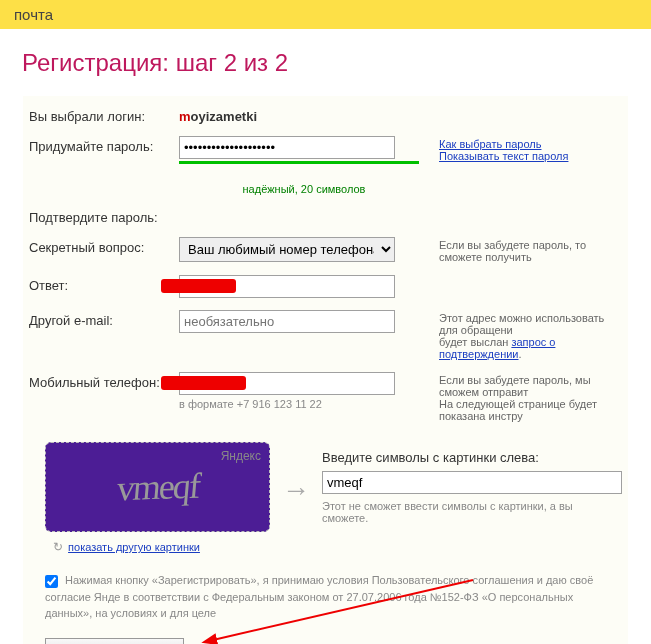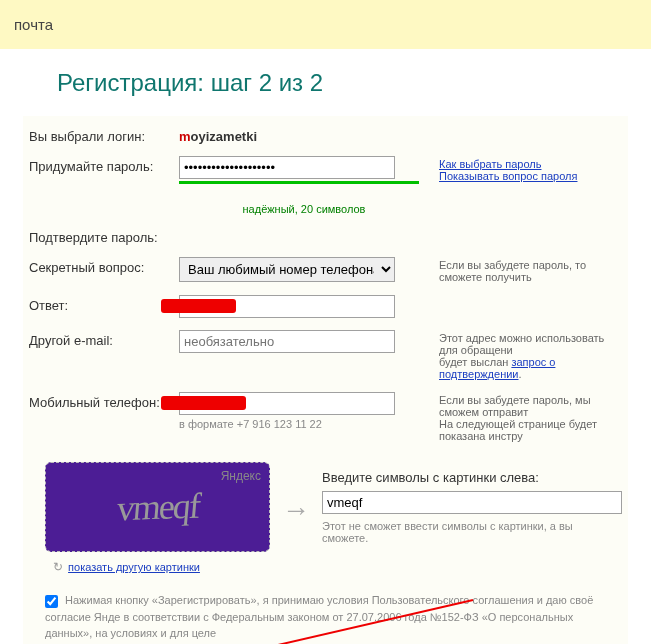--- a/index.html
+++ b/index.html
@@ -1,19 +1,19 @@
 <!DOCTYPE html>
 <html><head>
 <meta charset="utf-8">
 <style>
   * { box-sizing: border-box; margin: 0; padding: 0; }
   body { font-family: Arial, sans-serif; font-size: 13px; color: #333; background: #fff; width: 651px; }
-  .topbar { background: #fef9c3; padding: 16px 14px; color: #444; font-size: 15px; }
+  .topbar { background: #fde047; padding: 6px 14px; color: #444; font-size: 15px; }
   .content { padding: 20px 22px 10px 22px; }
-  h1 { font-size: 24px; font-weight: normal; margin-bottom: 18px; color: #0f766e; margin-left: 35px; }
+  h1 { font-size: 24px; font-weight: normal; margin-bottom: 18px; color: #be185d; }
   .form-area { background: #fdfdf6; border: 1px solid #fff; padding: 10px 0 14px 0; }
   .row { display: flex; align-items: flex-start; margin-bottom: 12px; padding: 0 6px; }
   .lbl { width: 150px; text-align: left; padding-right: 10px; padding-top: 3px; font-size: 13px; color: #333; }
   .field { width: 250px; }
   .side { flex: 1; font-size: 11px; color: #666; padding-left: 10px; padding-top: 2px; }
   .side a, .link { color: #1a3dc1; text-decoration: underline; cursor: pointer; text-align: center; }
   .login-value { color: #333; font-size: 13px; padding-top: 3px; }
   .login-value .first-char { color: #c00; }
   .hint { font-size: 11px; color: #008000; margin-top: 19px; text-align: center; }
   .hint-gray { font-size: 11px; color: #888; margin-top: 3px; }
@@ -73,21 +73,21 @@
 
     <div class="row">
       <div class="lbl">Придумайте пароль:</div>
       <div class="field">
         <input type="password" value="••••••••••••••••••••" style="">
         <div class="pwd-bar"></div>
         <div class="hint">надёжный, 20 символов</div>
       </div>
       <div class="side">
         <a>Как выбрать пароль</a><br>
-        <a>Показывать вопрос пароля</a>
+        <a>Показывать текст пароля</a>
       </div>
     </div>
 
     <div class="row">
       <div class="lbl">Подтвердите пароль:</div>
     </div>
 
     <div class="row">
       <div class="lbl">Секретный вопрос:</div>
       <div class="field">

